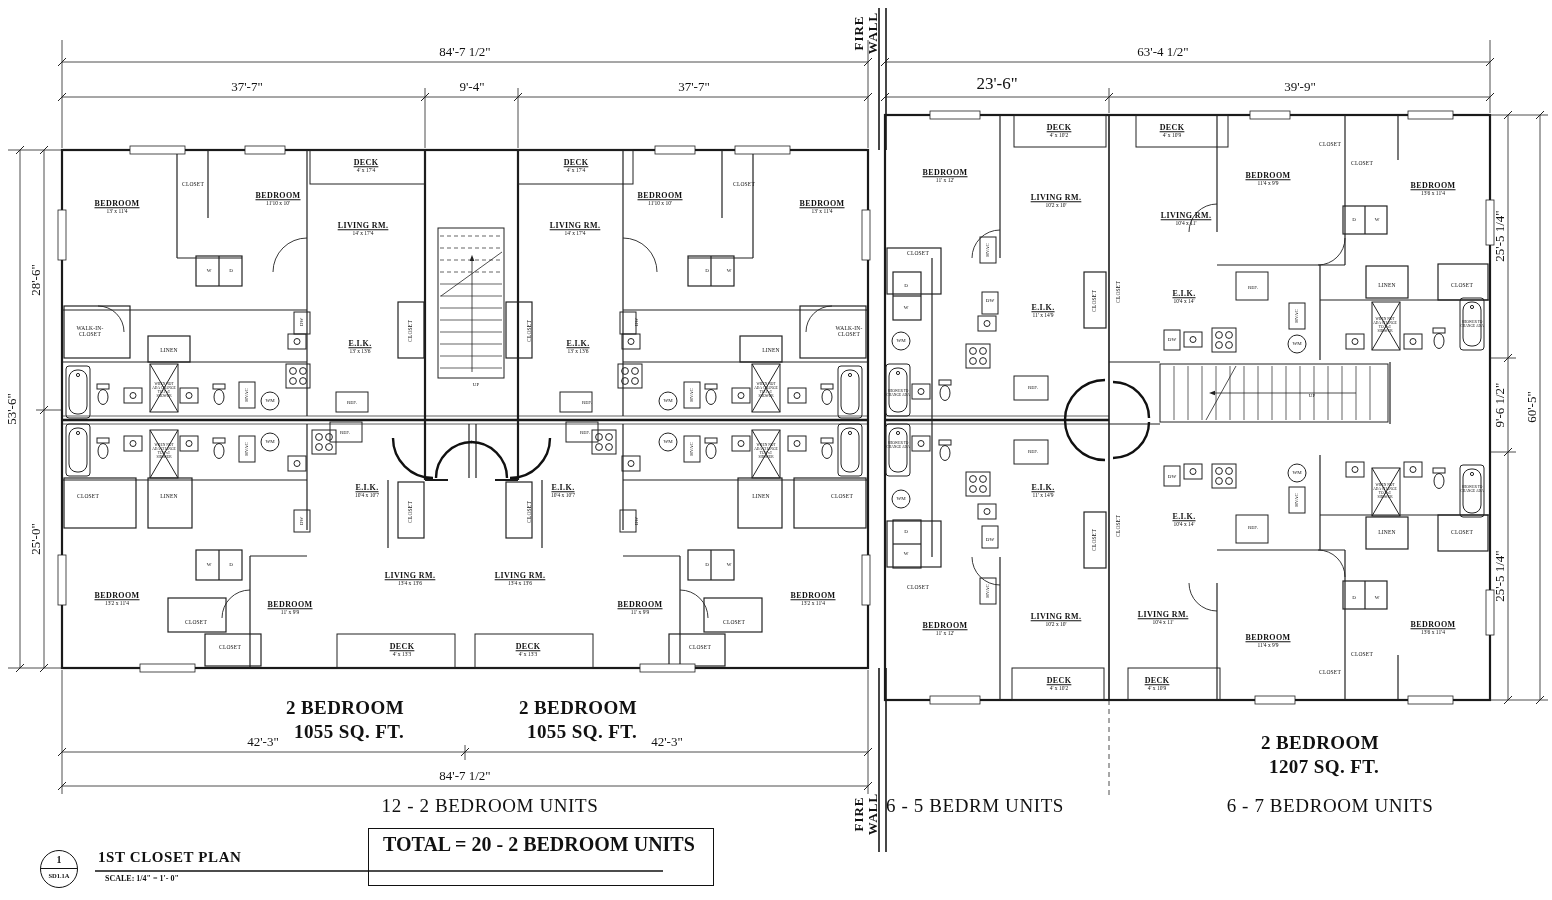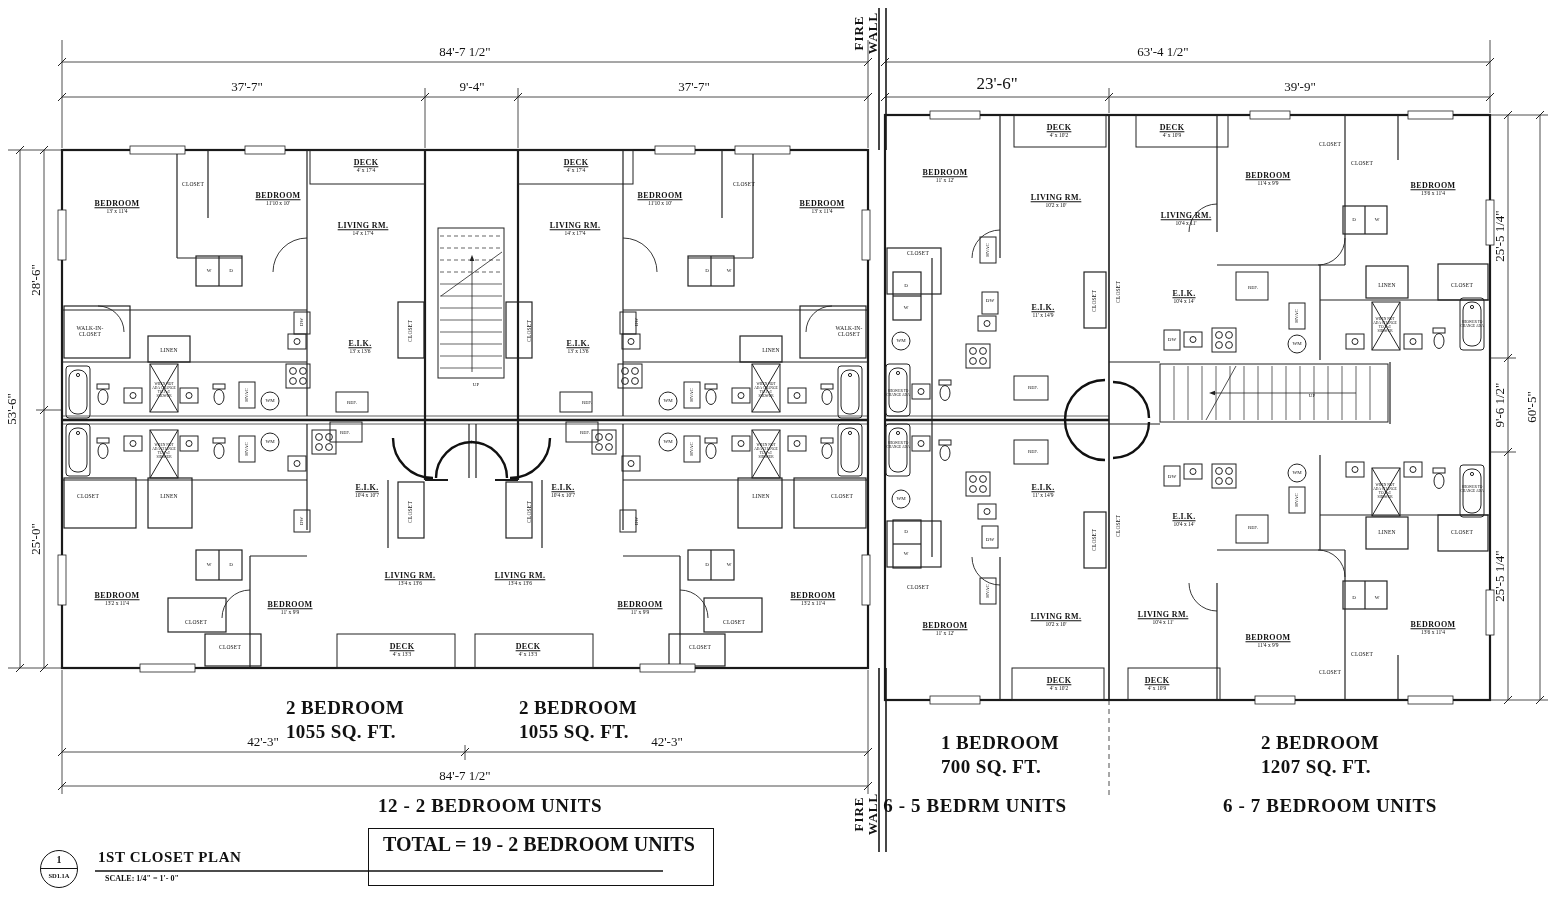--- a/index.html
+++ b/index.html
@@ -11,23 +11,23 @@
   .plan-lbl.rot{transform:translate(-50%,-50%) rotate(-90deg);}
   .plan-lbl .name{display:block;}
   .s-m .name{font-size:8px;letter-spacing:.4px;text-decoration:underline;font-weight:bold;}
   .s-m .dims{display:block;font-size:5.5px;}
   .s-s{font-size:5.5px;letter-spacing:.2px;}
   .s-xs{font-size:5px;}
   .s-xxs{font-size:3.6px;white-space:normal;line-height:1.08;}
   .dim{position:absolute;font-size:13px;transform:translate(-50%,-100%);white-space:nowrap;}
   .dim-lg{font-size:17px;}
   .dim.vrot{transform:translate(-50%,-50%) rotate(-90deg);}
-  .unit-label{position:absolute;transform:translate(-50%,0);text-align:left;
+  .unit-label{position:absolute;transform:translate(-50%,0);text-align:right;
     font-size:19px;font-weight:bold;line-height:1.25;letter-spacing:.4px;white-space:nowrap;}
-  .count-label{position:absolute;transform:translate(-50%,0);font-size:19px;font-weight:bold;
+  .count-label{position:absolute;transform:translate(-50%,0);font-size:19px;font-weight:normal;
     letter-spacing:.6px;white-space:nowrap;}
   .firewall{position:absolute;transform:translate(-50%,-50%) rotate(-90deg);
     font-size:13px;font-weight:bold;letter-spacing:1px;text-align:center;line-height:1.1;white-space:nowrap;}
   #total-box{position:absolute;left:368px;top:828px;width:346px;height:58px;
     border:1.6px solid #111;box-sizing:border-box;font-size:20px;font-weight:bold;}
   #total-box .l1{padding:4px 0 0 14px;}
   #total-box .l2{text-align:right;padding-right:16px;}
   #title-bubble{position:absolute;left:40px;top:850px;width:38px;height:38px;border:1.3px solid #111;
     border-radius:50%;box-sizing:border-box;text-align:center;}
   #title-bubble .num{display:block;font-size:10px;font-weight:bold;line-height:17px;border-bottom:1px solid #111;}
@@ -783,35 +783,31 @@
     <div class="dim" style="left:465px;top:784px">84'-7 1/2"</div>
 
     <div class="unit-label" style="left:345px;top:696px">
       <span>2 BEDROOM</span><br>
       <span>1055 SQ. FT.</span>
     </div>
     <div class="unit-label" style="left:578px;top:696px">
       <span>2 BEDROOM</span><br>
       <span>1055 SQ. FT.</span>
     </div>
-    <div class="unit-label" style="left:1000px;top:731px">
-      <span>1 BEDROOM</span><br>
-      <span>700 SQ. FT.</span>
-    </div>
     <div class="unit-label" style="left:1320px;top:731px">
       <span>2 BEDROOM</span><br>
       <span>1207 SQ. FT.</span>
     </div>
 
     <div class="count-label" style="left:490px;top:795px">12 - 2 BEDROOM UNITS</div>
     <div class="count-label" style="left:975px;top:795px">6 - 5 BEDRM UNITS</div>
     <div class="count-label" style="left:1330px;top:795px">6 - 7 BEDROOM UNITS</div>
 
     <div id="total-box">
-      <div class="l1">TOTAL = 19 - 2 BEDROOM UNITS</div>
+      <div class="l1">TOTAL = 20 - 2 BEDROOM UNITS</div>
     </div>
 
     <div class="firewall" style="left:866px;top:33px">
       <span>FIRE</span><br>
       <span>WALL</span>
     </div>
     <div class="firewall" style="left:866px;top:814px">
       <span>FIRE</span><br>
       <span>WALL</span>
     </div>

